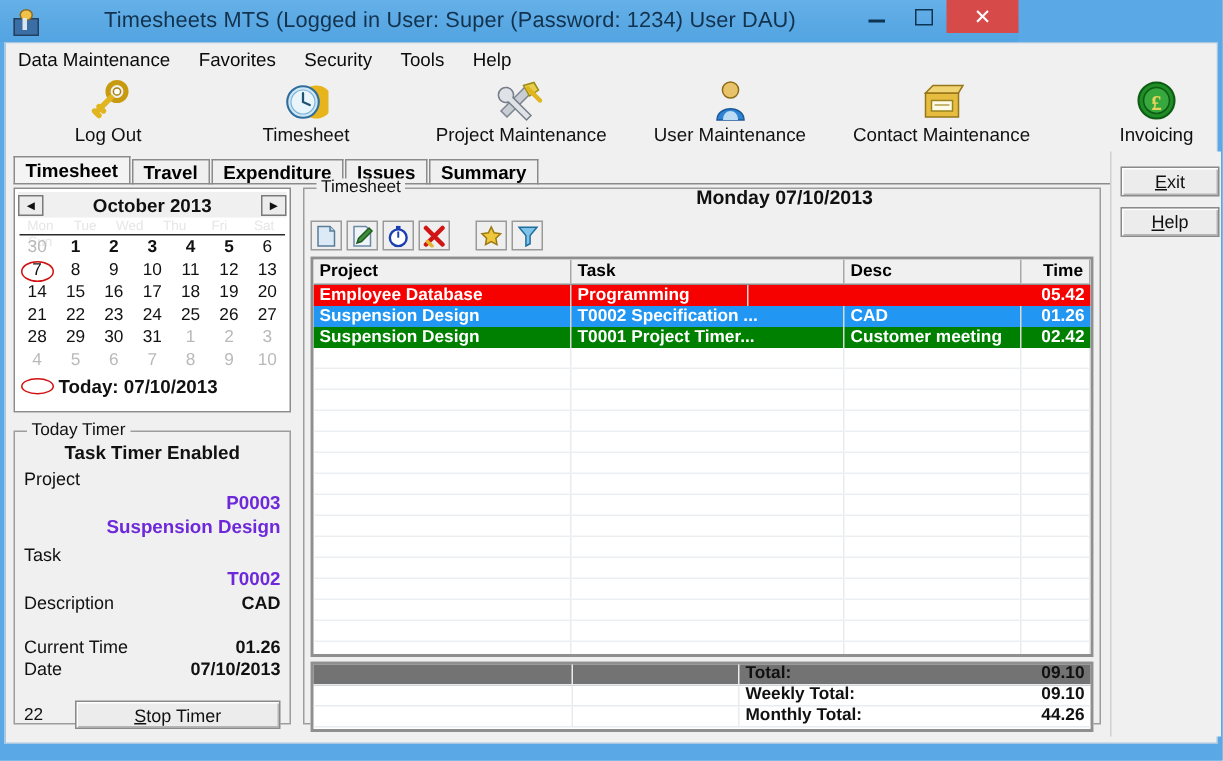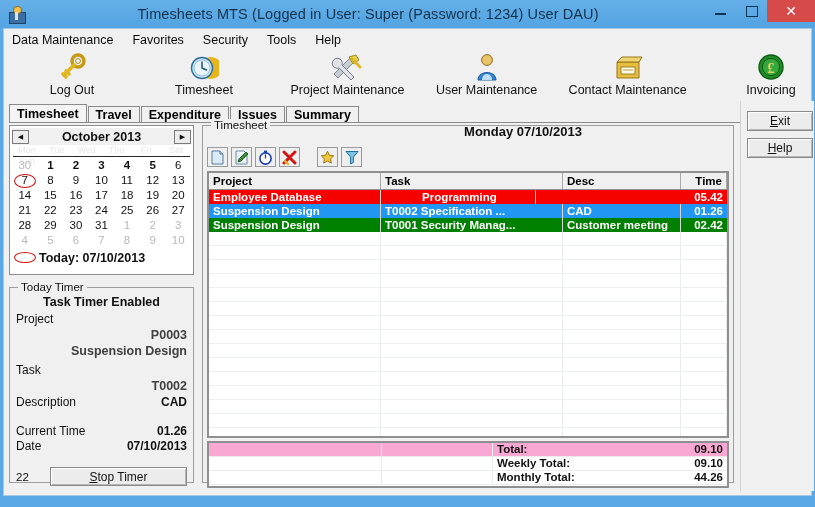--- a/index.html
+++ b/index.html
@@ -8,21 +8,21 @@
     font-family:"Liberation Sans", sans-serif;
     background:#4fa3e3;
   }
   #app{
     position:relative;width:815px;height:507px;
     background:#5aa9e6;
     box-sizing:border-box;
   }
   
   .titlebar{
-    position:absolute;left:0;top:0;width:815px;height:28px;
+    position:absolute;left:0;top:0;width:679px;height:28px;
     background:linear-gradient(to bottom,#66b0e8 0%,#5ba9e4 50%,#52a4e2 100%);
     display:flex;align-items:center;
   }
   .tb-icon{
     width:20px;height:20px;margin-left:7px;margin-right:4px;
     position:relative;flex:0 0 auto;
   }
   .tb-icon .head{position:absolute;left:6px;top:2px;width:7px;height:6px;border-radius:50%;background:#f2c14a;border:1px solid #8a6b1e;}
   .tb-icon .body{position:absolute;left:2px;top:8px;width:15px;height:10px;background:#3a6ea5;border:1px solid #23405f;}
   .tb-icon .tie{position:absolute;left:8px;top:8px;width:3px;height:8px;background:#d9e6f2;}
@@ -103,21 +103,21 @@
   }
   .todayline{display:flex;align-items:center;height:17px;margin-top:1px;padding-left:2px;}
   .todaymark{width:22px;height:11px;border:1.6px solid #d01010;border-radius:50%;box-sizing:border-box;margin-right:3px;}
   .todaytxt{font-size:12.5px;font-weight:bold;color:#111;}
   
   .timerbox{margin-top:12px;height:196px;}
   .tt-title{text-align:center;font-size:12.5px;font-weight:bold;margin-top:7px;color:#111;}
   .tt-row{display:flex;justify-content:space-between;align-items:baseline;padding:0 6px;font-size:12px;color:#111;line-height:15px;}
   .tt-row .k{font-weight:normal;}
   .tt-row .v{font-weight:bold;}
-  .tt-center{text-align:right;font-size:12.5px;font-weight:bold;padding:0 6px;color:#404040;line-height:16px;}
+  .tt-center{text-align:right;font-size:12.5px;font-weight:bold;padding:0 6px;color:#6d28d9;line-height:16px;}
   .tt-bottom{display:flex;align-items:center;padding:0 6px;margin-top:13px;}
   .tt-count{font-size:11.5px;color:#111;width:34px;}
   .btn{
     border:1px solid #8a8a8a;background:#ececec;font-size:12px;color:#111;
     box-shadow:inset 1px 1px 0 #fff, inset -1px -1px 0 #b5b5b5;
     display:flex;align-items:center;justify-content:center;box-sizing:border-box;
   }
   .stopbtn{height:19px;flex:1 1 auto;}
   .u{text-decoration:underline;}
   
@@ -153,21 +153,21 @@
   
   .totals{
     margin:3px 4px 0 4px;border:2px solid #8f8f8f;background:#fff;height:47px;
     box-sizing:border-box;
   }
   .trow{display:flex;height:14px;font-size:11.5px;font-weight:bold;color:#111;box-sizing:border-box;border-bottom:1px solid #e8ecef;}
   .trow .t1{width:172px;border-right:1px solid #e8ecef;}
   .trow .t2{width:110px;border-right:1px solid #e8ecef;}
   .trow .t3{width:auto;flex:1 1 auto;padding-left:4px;}
   .trow .t4{width:110px;text-align:right;padding-right:4px;}
-  .trow.first{background:#f9a8d4;}
+  .trow.first{background:#737373;}
   
   .rightcol{position:absolute;left:743px;top:-12px;width:66px;}
   .rbtn{height:20px;margin-bottom:7px;}
   .rightbg{position:absolute;left:736px;top:-22px;width:73px;height:390px;background:#f0f0f0;border-left:1px solid #d0d0d0;}
   
   svg{display:block;}
 </style>
 </head>
 <body>
 
@@ -462,34 +462,34 @@
           </div>
 
           <div class="grid">
             <div class="grow ghead">
               <div class="c c1">Project</div>
               <div class="c c2">Task</div>
               <div class="c c3">Desc</div>
               <div class="c c4">Time</div>
             </div>
             <div id="grid-body">
-                <div class="grow data" style="background: rgb(246, 0, 0); gap: 37px;">
+                <div class="grow data" style="background: rgb(246, 0, 0);">
                   <div class="c c1">Employee Database</div>
                   <div class="c c3">Programming</div>
                   <div class="c c4">05.42</div>
                 </div>
                 <div class="grow data" style="background: rgb(33, 150, 243);">
                   <div class="c c1">Suspension Design</div>
                   <div class="c c2">T0002 Specification ...</div>
                   <div class="c c3">CAD</div>
                   <div class="c c4">01.26</div>
                 </div>
                 <div class="grow data" style="background: rgb(0, 128, 0);">
                   <div class="c c1">Suspension Design</div>
-                  <div class="c c2">T0001 Security Manag...</div>
+                  <div class="c c2">T0001 Project Timer...</div>
                   <div class="c c3">Customer meeting</div>
                   <div class="c c4">02.42</div>
                 </div>
                 <div class="grow empty">
                   <div class="c c1"></div>
                   <div class="c c2"></div>
                   <div class="c c3"></div>
                   <div class="c c4"></div>
                 </div>
                 <div class="grow empty">

